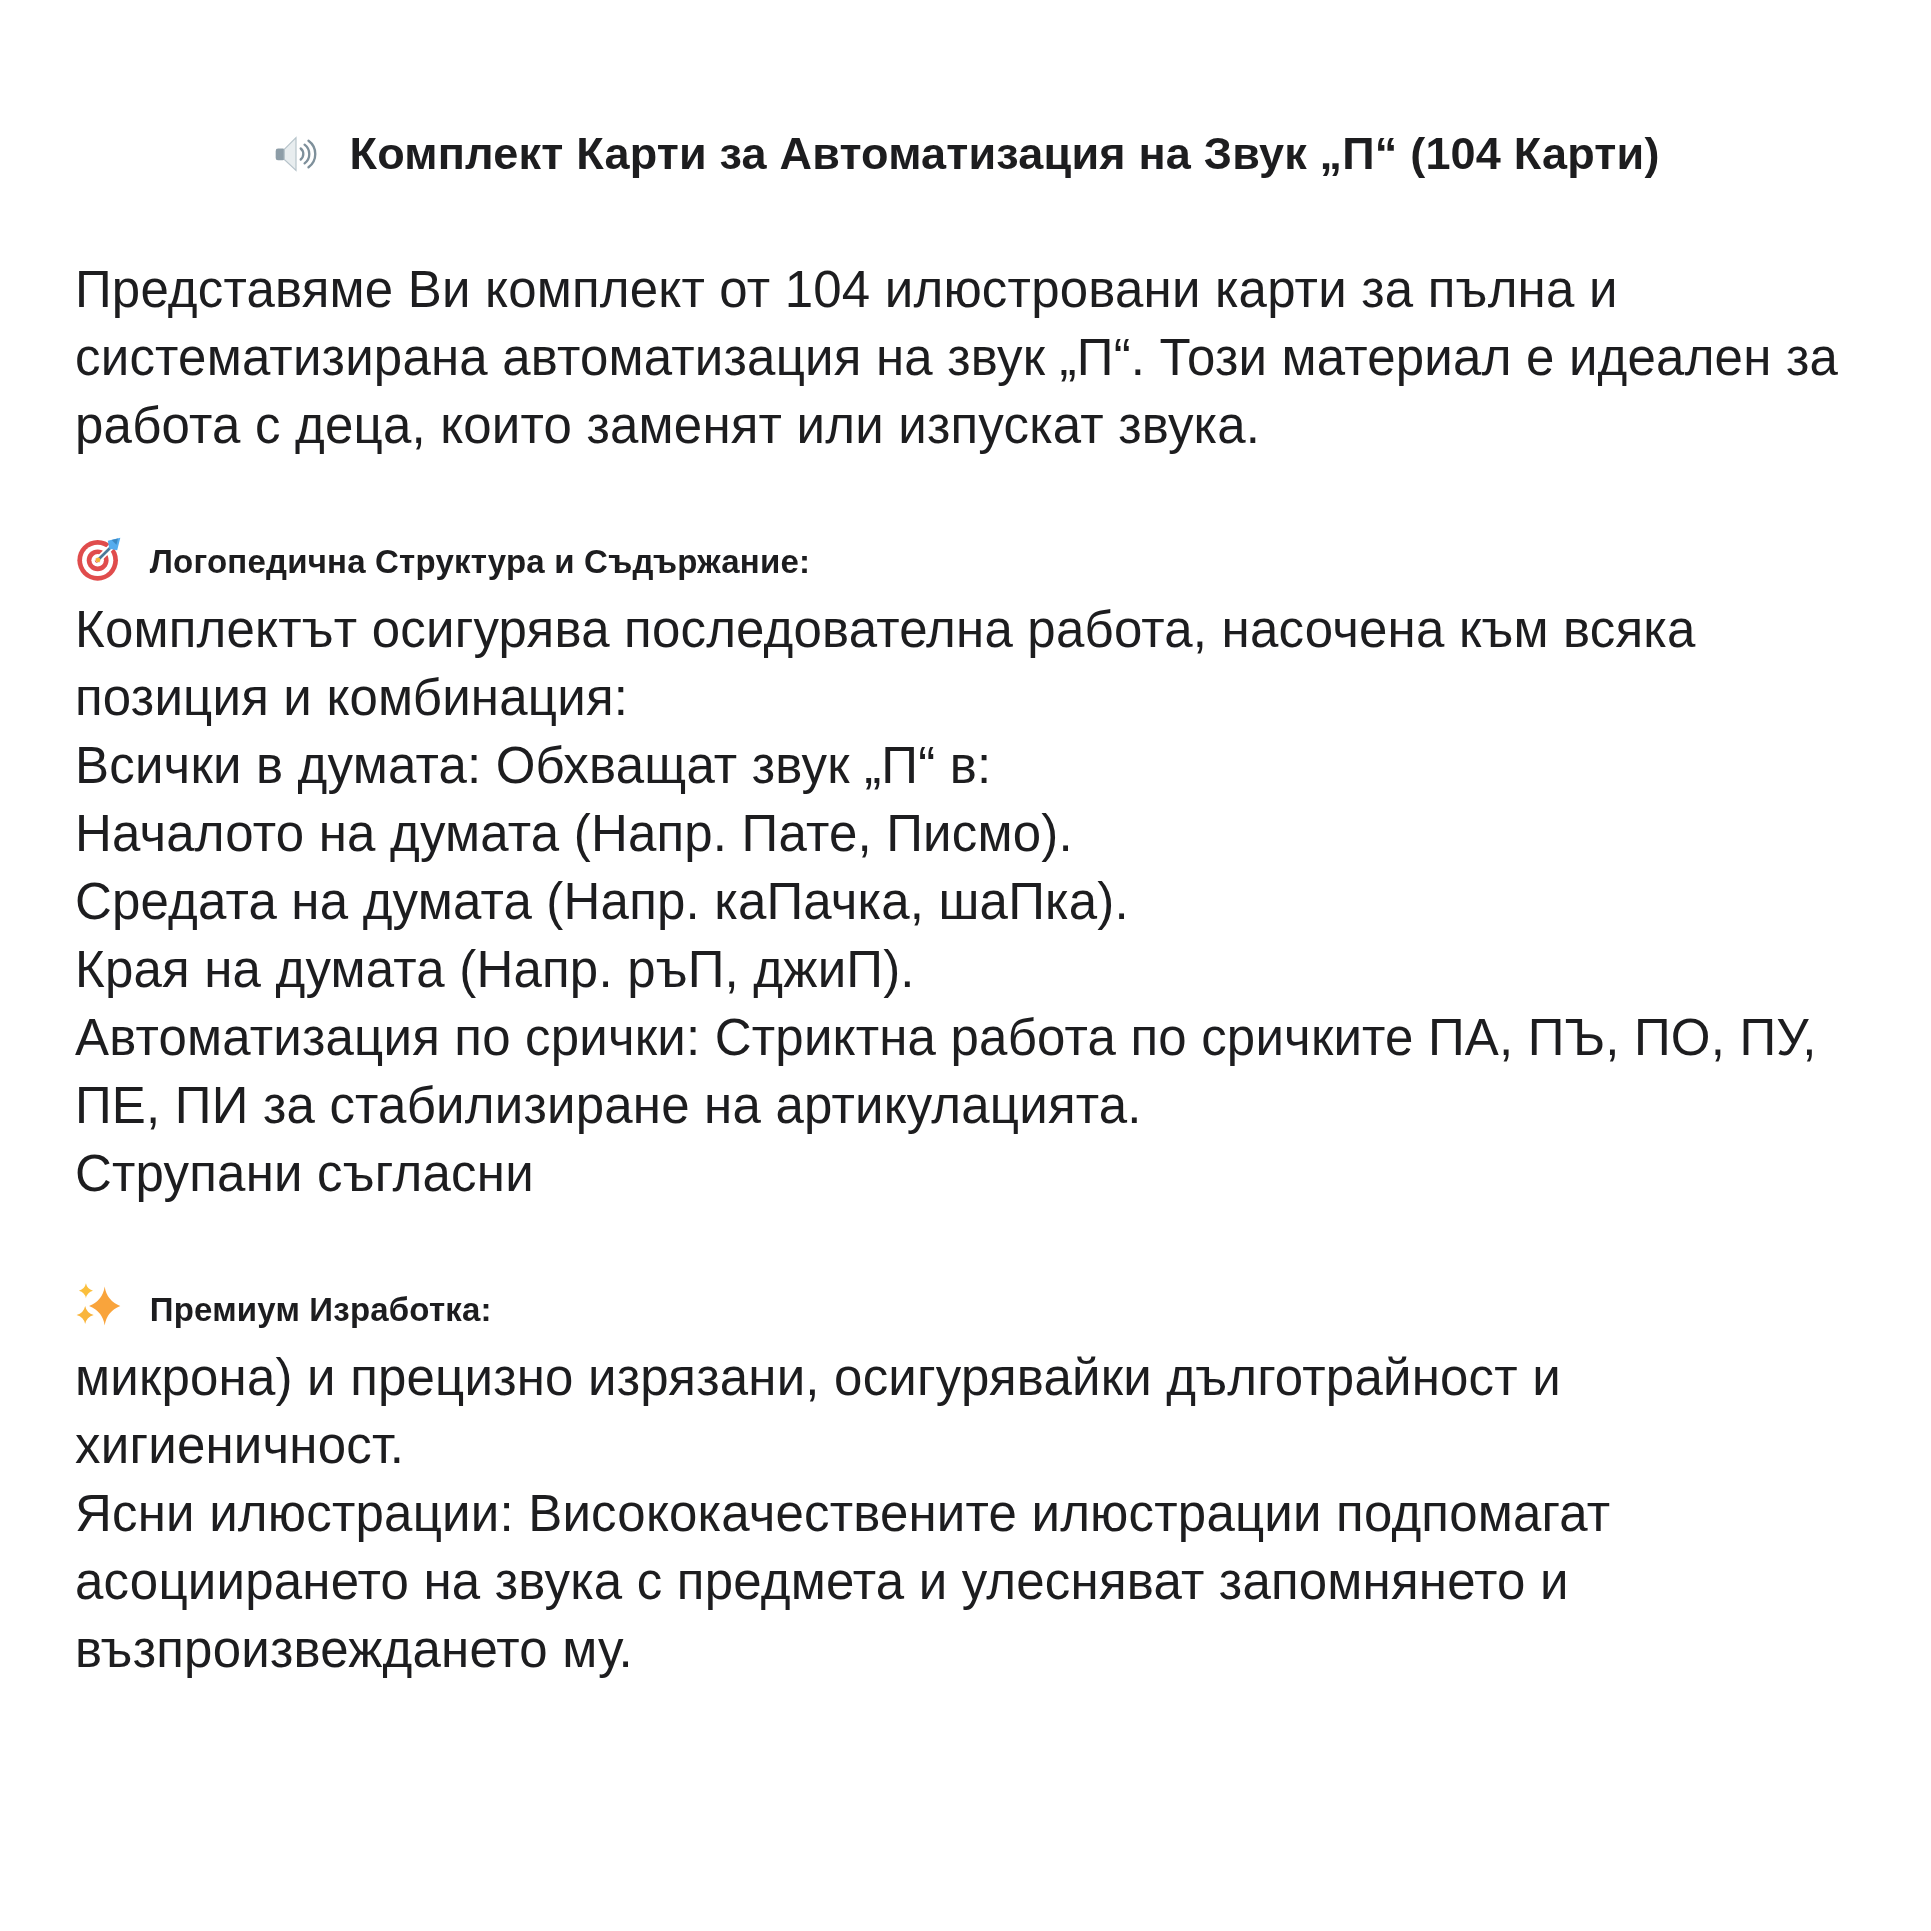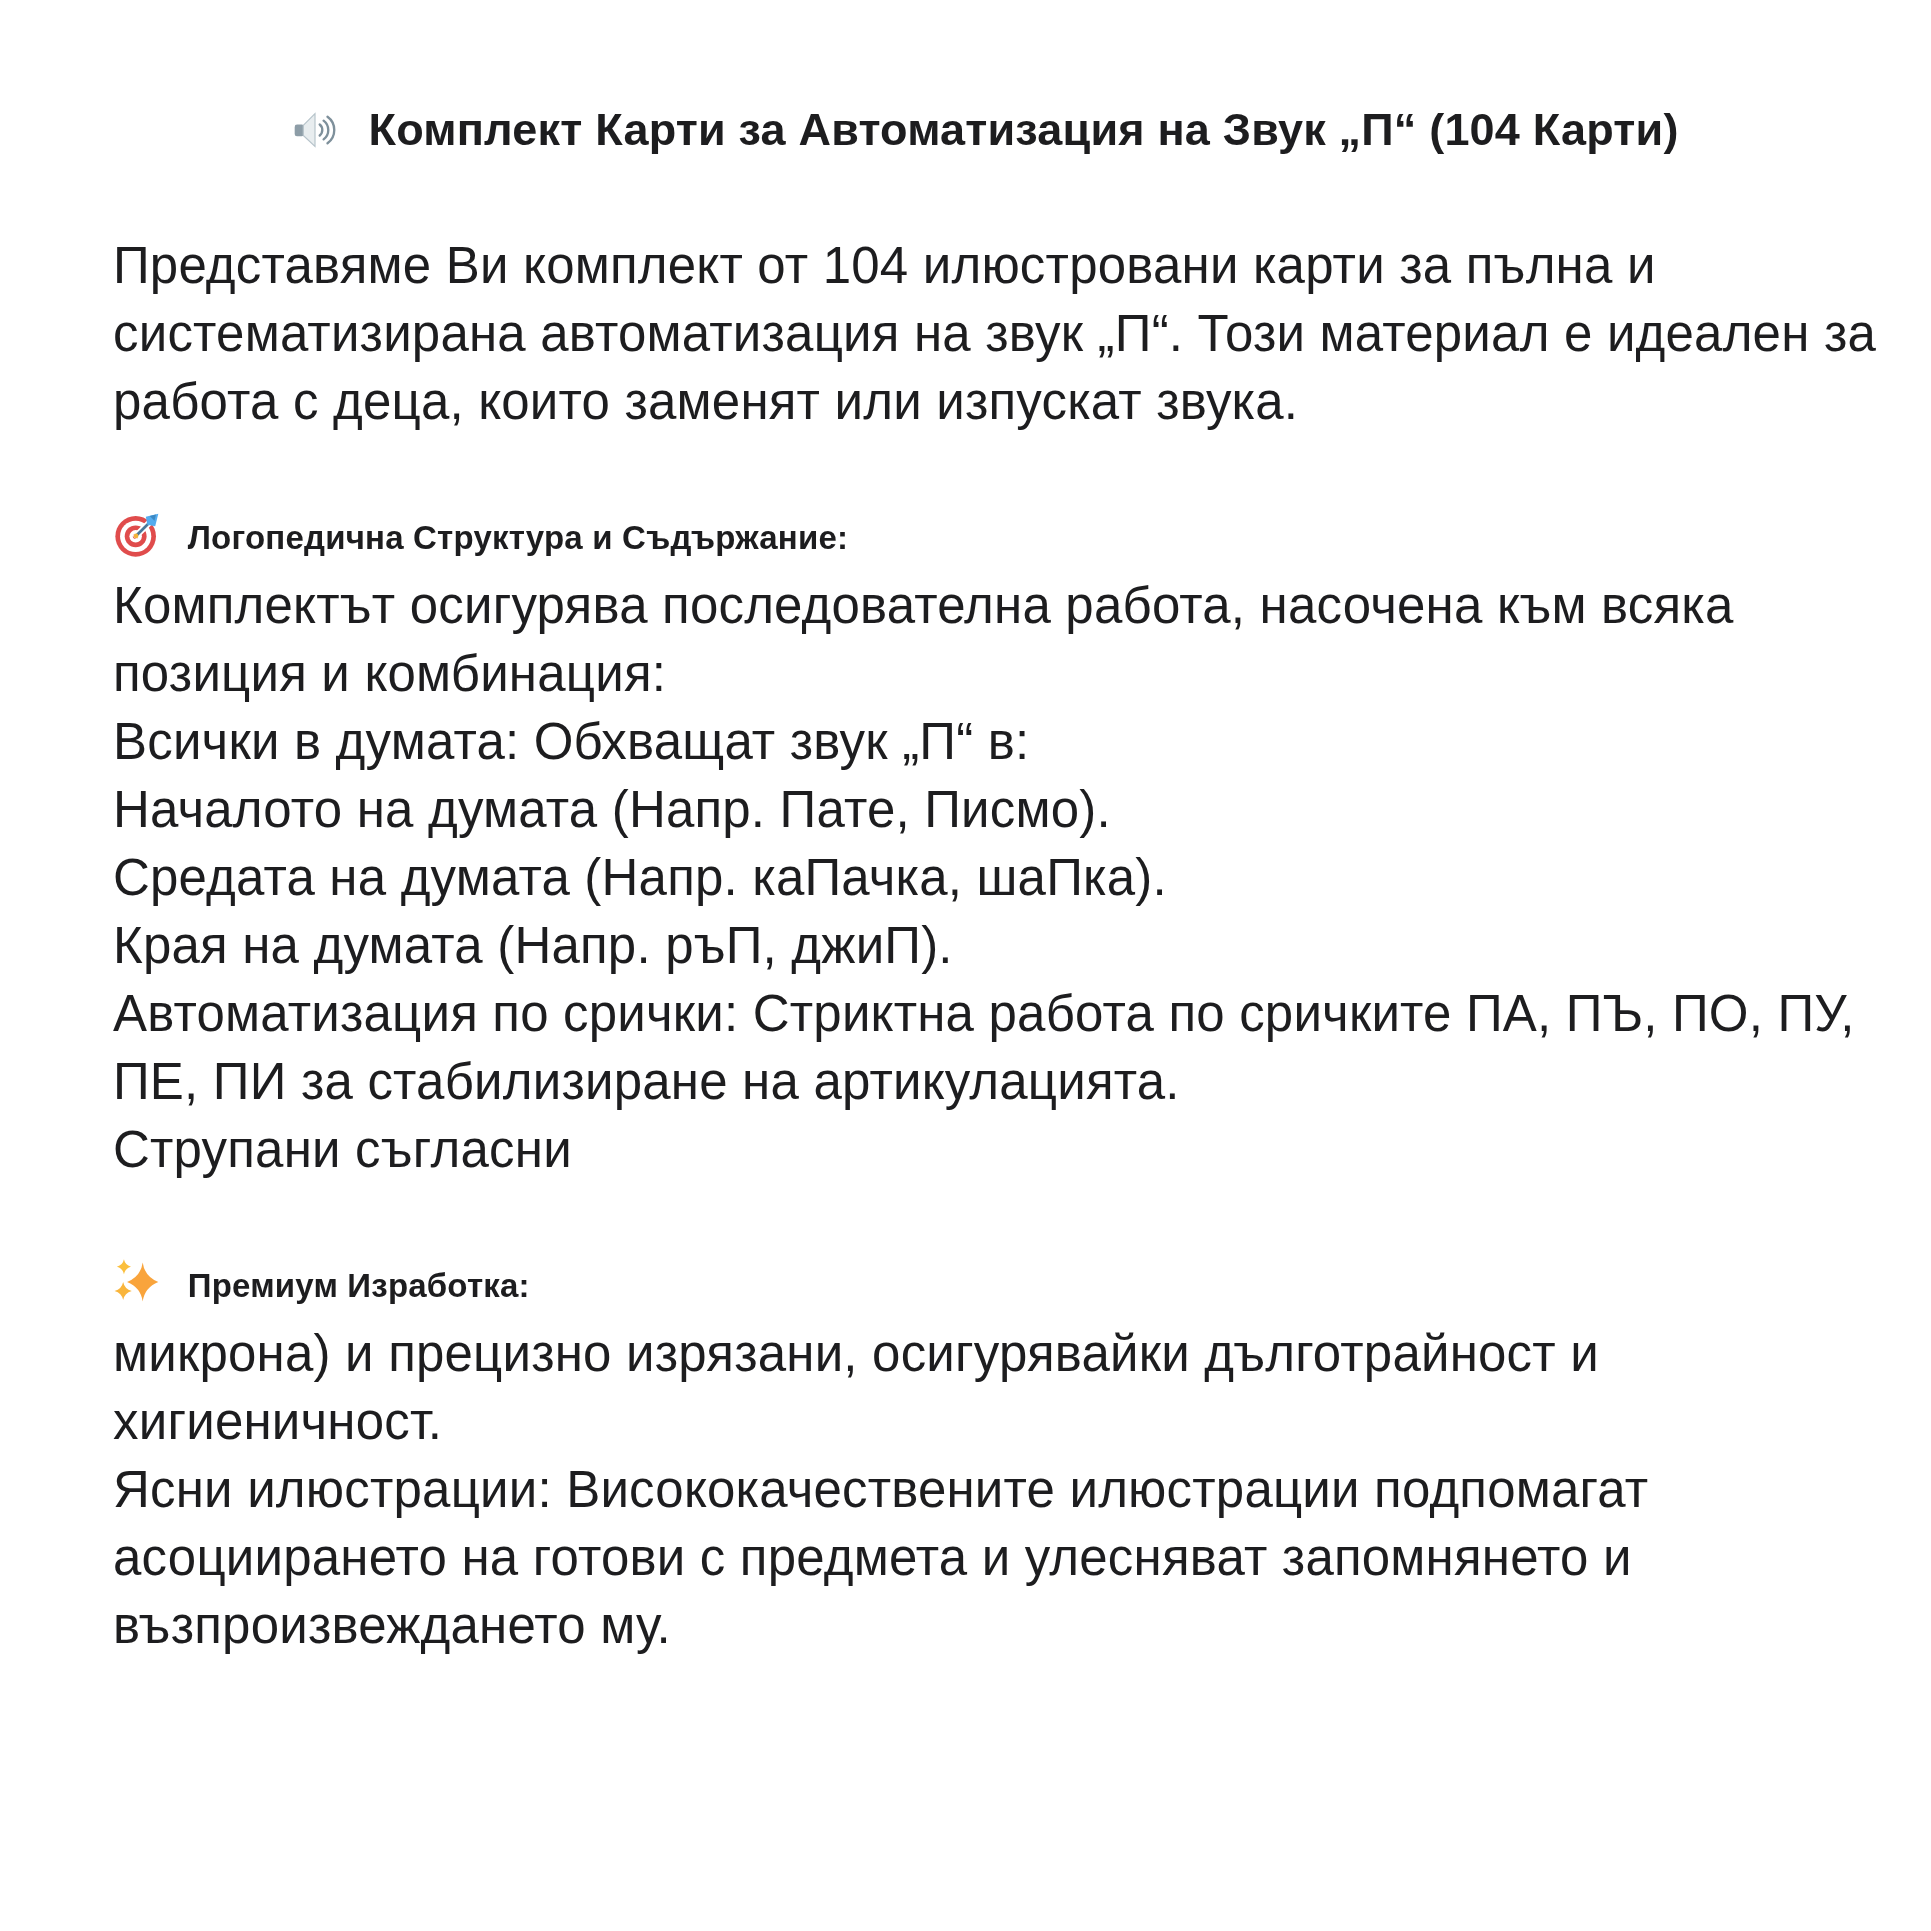--- a/index.html
+++ b/index.html
@@ -8,22 +8,21 @@
     background: #ffffff;
   }
   body {
     width: 1931px;
     height: 1931px;
     overflow: hidden;
     font-family: "Liberation Sans", "DejaVu Sans", sans-serif;
     color: #1d1d1f;
   }
   .page {
-    padding: 96px 75px 0 75px;
-    margin-left: 38px;
+    padding: 120px 75px 0 75px;
   }
   .title-line {
     font-size: 45px;
     line-height: 68px;
     font-weight: 700;
     text-align: center;
     white-space: nowrap;
     letter-spacing: 0.2px;
   }
   .heading-line {
@@ -117,17 +116,17 @@
         <path d="M38 7 Q40.5 25 58 32 Q40.5 39 38 57 Q35.5 39 18 32 Q35.5 25 38 7 Z" fill="#f9a43c"></path>
         <path d="M14 3 Q15.5 10.5 23 12.5 Q15.5 14.5 14 22 Q12.5 14.5 5 12.5 Q12.5 10.5 14 3 Z" fill="#fbbf3c"></path>
         <path d="M13 32 Q14.8 41 24 43.5 Q14.8 46 13 55 Q11.2 46 2 43.5 Q11.2 41 13 32 Z" fill="#f9b53c"></path>
       </svg>
     </span>
     <span>Премиум Изработка:</span>
   </div>
   <div class="line">микрона) и прецизно изрязани, осигурявайки дълготрайност и</div>
   <div class="line">хигиеничност.</div>
   <div class="line">Ясни илюстрации: Висококачествените илюстрации подпомагат</div>
-  <div class="line">асоциирането на готови с предмета и улесняват запомнянето и</div>
+  <div class="line">асоциирането на звука с предмета и улесняват запомнянето и</div>
   <div class="line">възпроизвеждането му.</div>
 
 </div>
 
 
 </body></html>

